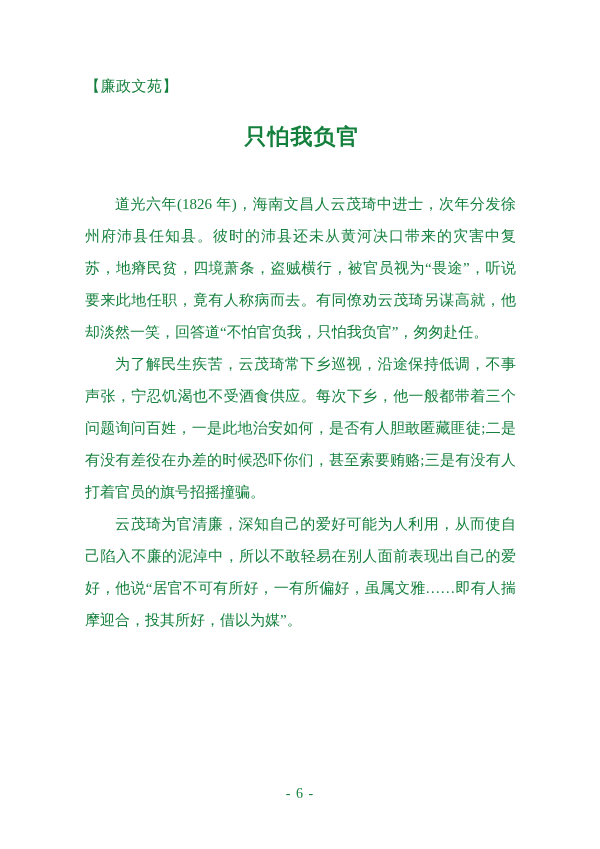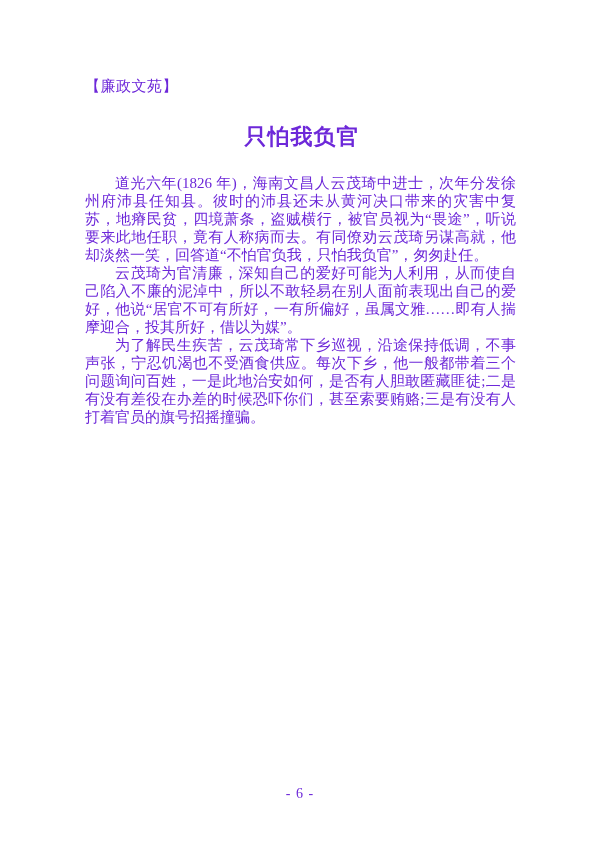--- a/index.html
+++ b/index.html
@@ -5,21 +5,21 @@
   html, body {
     margin: 0;
     padding: 0;
     background: #ffffff;
   }
   .page {
     position: relative;
     width: 600px;
     height: 849px;
     background: #ffffff;
-    color: #6d28d9;
+    color: #15803d;
     font-family: "Liberation Serif", "DejaVu Serif", serif;
     overflow: hidden;
   }
   .section-label {
     position: absolute;
     left: 85px;
     top: 77px;
     font-size: 15px;
     letter-spacing: 0.5px;
     white-space: nowrap;
@@ -31,24 +31,24 @@
     width: 100%;
     margin: 2px;
     text-align: center;
     font-size: 22px;
     font-weight: bold;
     letter-spacing: 1px;
   }
   .body-text {
     position: absolute;
     left: 85px;
-    top: 174px;
+    top: 188px;
     width: 431px;
     font-size: 15px;
-    line-height: 18px;
+    line-height: 32px;
     text-align: justify;
     text-justify: inter-ideograph;
   }
   .body-text p {
     margin: 0;
     padding: 0;
     text-indent: 2em;
   }
   .page-number {
     position: absolute;
@@ -64,19 +64,19 @@
 <body>
 
 <div class="page">
 
   <div class="section-label">【廉政文苑】</div>
 
   <h1 class="doc-title">只怕我负官</h1>
 
   <div class="body-text">
     <p>道光六年(1826 年)，海南文昌人云茂琦中进士，次年分发徐州府沛县任知县。彼时的沛县还未从黄河决口带来的灾害中复苏，地瘠民贫，四境萧条，盗贼横行，被官员视为“畏途”，听说要来此地任职，竟有人称病而去。有同僚劝云茂琦另谋高就，他却淡然一笑，回答道“不怕官负我，只怕我负官”，匆匆赴任。</p>
+    <p>为了解民生疾苦，云茂琦常下乡巡视，沿途保持低调，不事声张，宁忍饥渴也不受酒食供应。每次下乡，他一般都带着三个问题询问百姓，一是此地治安如何，是否有人胆敢匿藏匪徒;二是有没有差役在办差的时候恐吓你们，甚至索要贿赂;三是有没有人打着官员的旗号招摇撞骗。</p>
     <p>云茂琦为官清廉，深知自己的爱好可能为人利用，从而使自己陷入不廉的泥淖中，所以不敢轻易在别人面前表现出自己的爱好，他说“居官不可有所好，一有所偏好，虽属文雅……即有人揣摩迎合，投其所好，借以为媒”。</p>
-    <p>为了解民生疾苦，云茂琦常下乡巡视，沿途保持低调，不事声张，宁忍饥渴也不受酒食供应。每次下乡，他一般都带着三个问题询问百姓，一是此地治安如何，是否有人胆敢匿藏匪徒;二是有没有差役在办差的时候恐吓你们，甚至索要贿赂;三是有没有人打着官员的旗号招摇撞骗。</p>
   </div>
 
   <div class="page-number">- 6 -</div>
 
 </div>
 
 </body></html>

